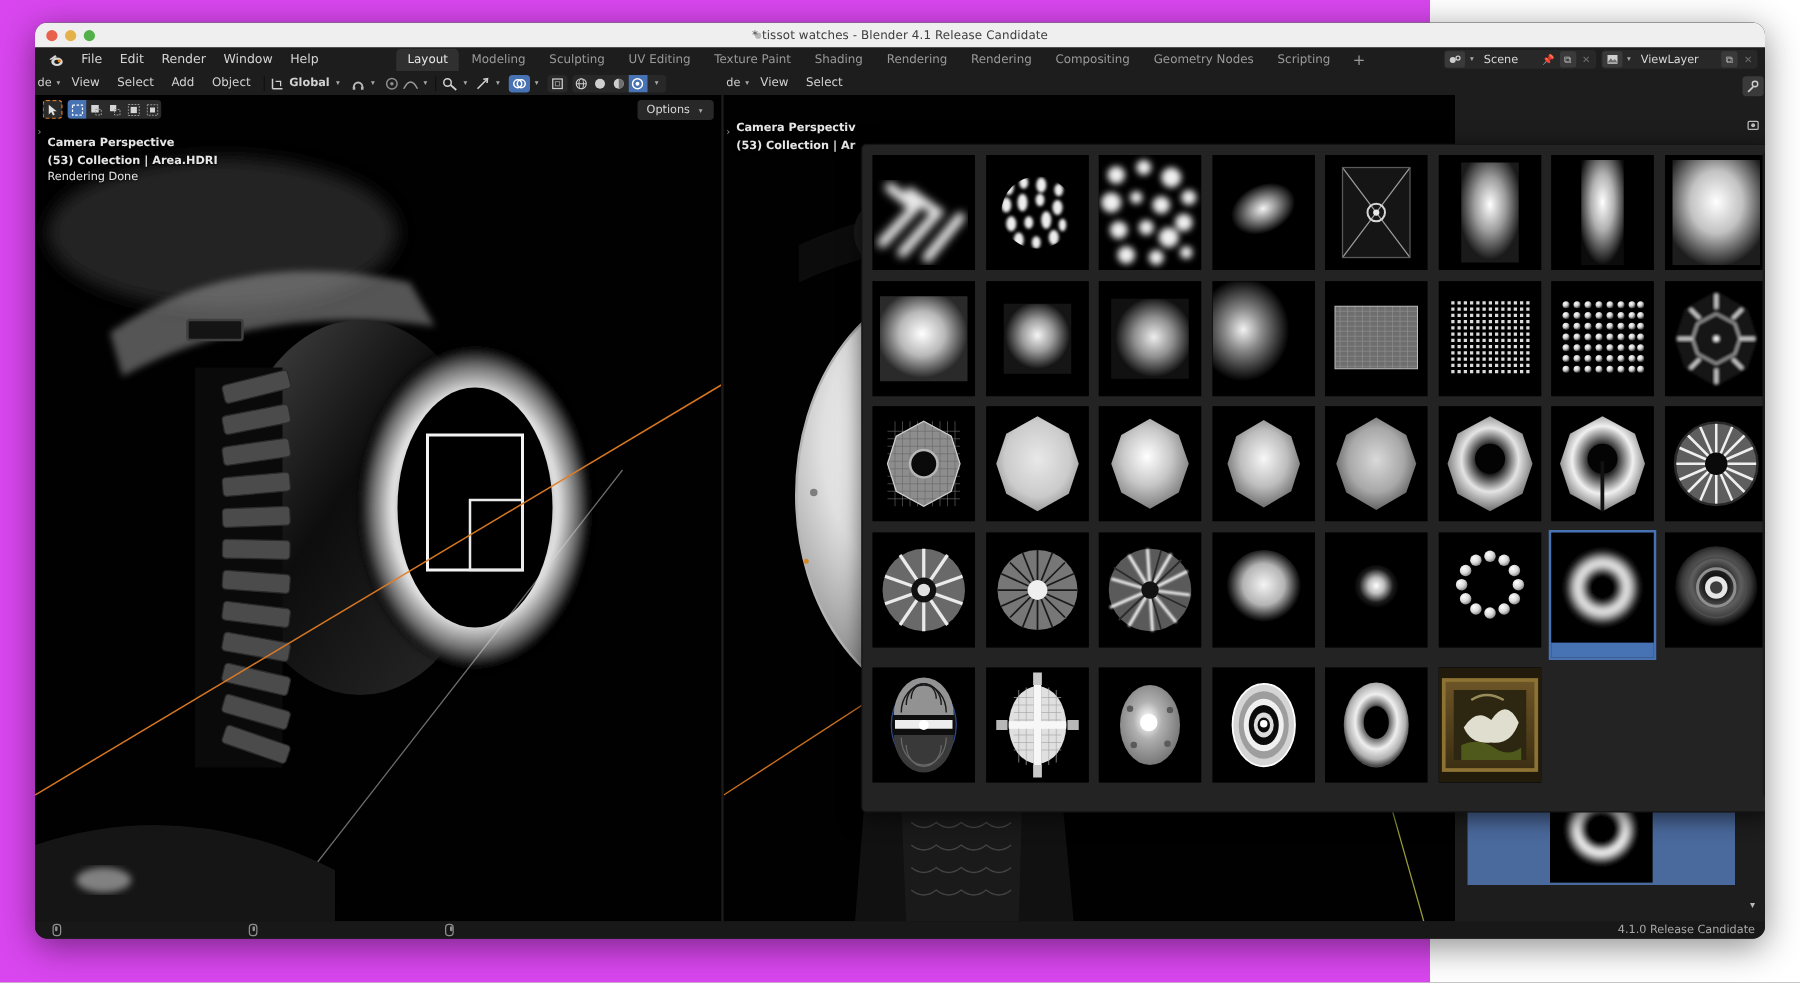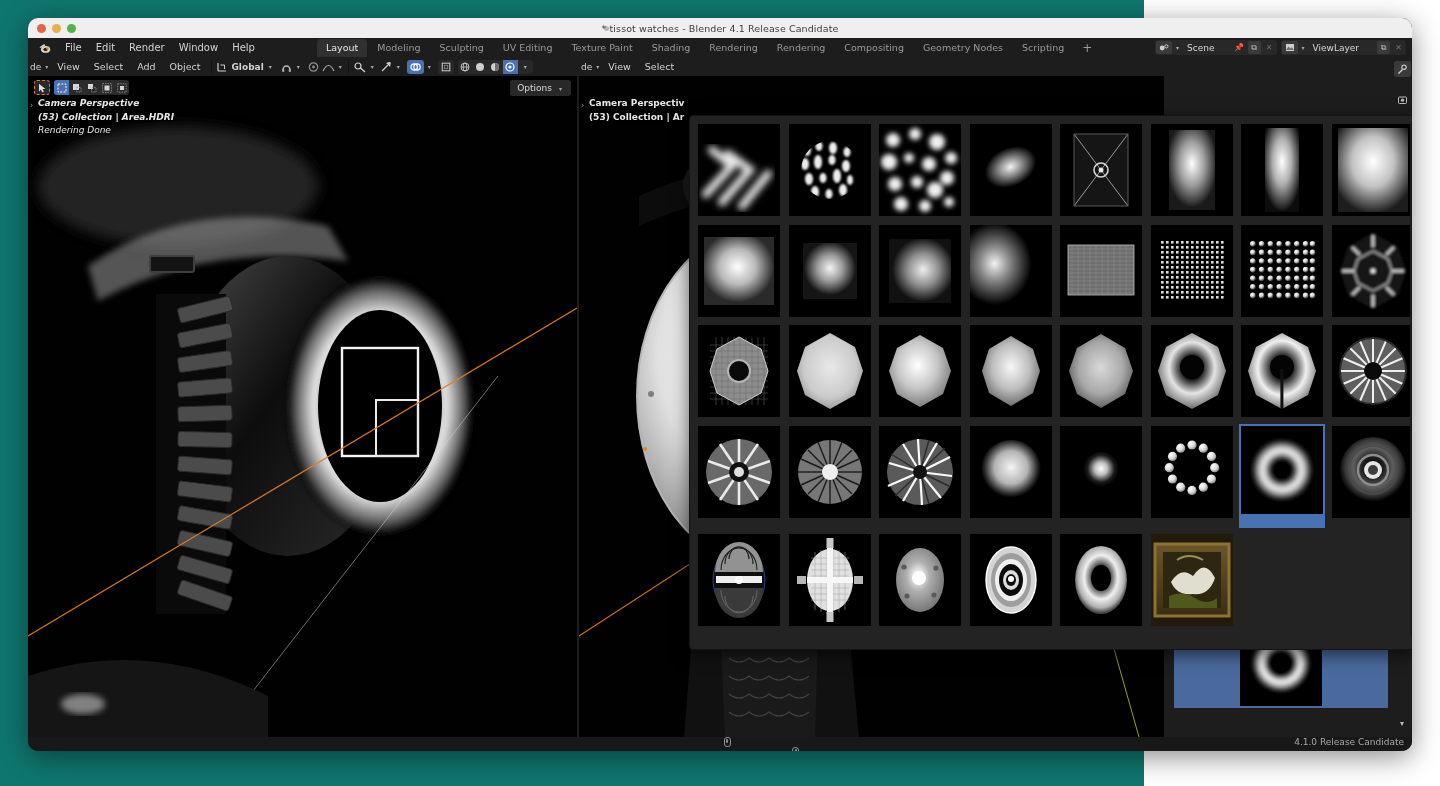--- a/index.html
+++ b/index.html
@@ -2,21 +2,21 @@
 <html><head>
 <meta charset="utf-8">
 <style>
   * { box-sizing: border-box; margin: 0; padding: 0; }
   html, body {
     width: 1440px; height: 786px;
     background: #ffffff;
     font-family: "DejaVu Sans", "Liberation Sans", sans-serif;
     overflow: hidden;
   }
-  #root { position: relative; width: 1144px; height: 786px; background: #0f766e; }
+  #root { position: relative; width: 1144px; height: 786px; background: #d946ef; }
 
   
   .mac-window {
     position: absolute;
     left: 28px; top: 18px;
     width: 1384px; height: 733px;
     background: #1d1d1d;
     border-radius: 10px;
     overflow: hidden;
     box-shadow: 0 6px 28px rgba(0,0,0,0.45);
@@ -159,21 +159,21 @@
 
   .prop-preview-row {
     position:absolute; left:10px; right:24px; top:561px; height:90px;
     background:#4a699c; display:flex; align-items:center; justify-content:center;
   }
   .prop-preview-img { width:82px; height:86px; background:#000; position:relative; }
 
   
   .statusbar {
     position:absolute; left:0; right:0; bottom:0; height:14px; background:#181818;
-    display:flex; align-items:center;flex-direction:column;
+    display:flex; align-items:center;
   }
   .sb-mouse { width:7px;height:10px;border:1px solid #8e8e8e;border-radius:3px;position:relative; }
   .sb-mouse i { position:absolute; left:1px; top:1px; width:2px;height:4px;background:#8e8e8e;border-radius:1px;}
   .sb-mouse.mid i { left:2px; }
   .sb-mouse.right i { left:3px; }
   .sb-item { display:flex; align-items:center; gap:4px; }
   .sb-version { position:absolute; right:8px; font-size:9px; color:#a8a8a8; }
   svg { display:block; }
 </style>
 </head>
@@ -485,21 +485,21 @@
             </div>
           </div>
         </div>
 
         <div class="options-btn">
           <span>Options</span>
           <span class="caret">▾</span>
         </div>
 
         <div class="vp-arrow" style="top:25px;">›</div>
-        <div class="vp-overlay-text" style="top:21px;font-style:italic;">
+        <div class="vp-overlay-text" style="top:33px;">
           <div class="b">Camera Perspective</div>
           <div class="b">(53) Collection | Area.HDRI</div>
           <div>Rendering Done</div>
         </div>
       </div>
 
       <div class="vp-header" style="left:551px; width:585px;">
         <div class="vph-mode">
           <span>de</span>
           <span class="caret">▾</span>

